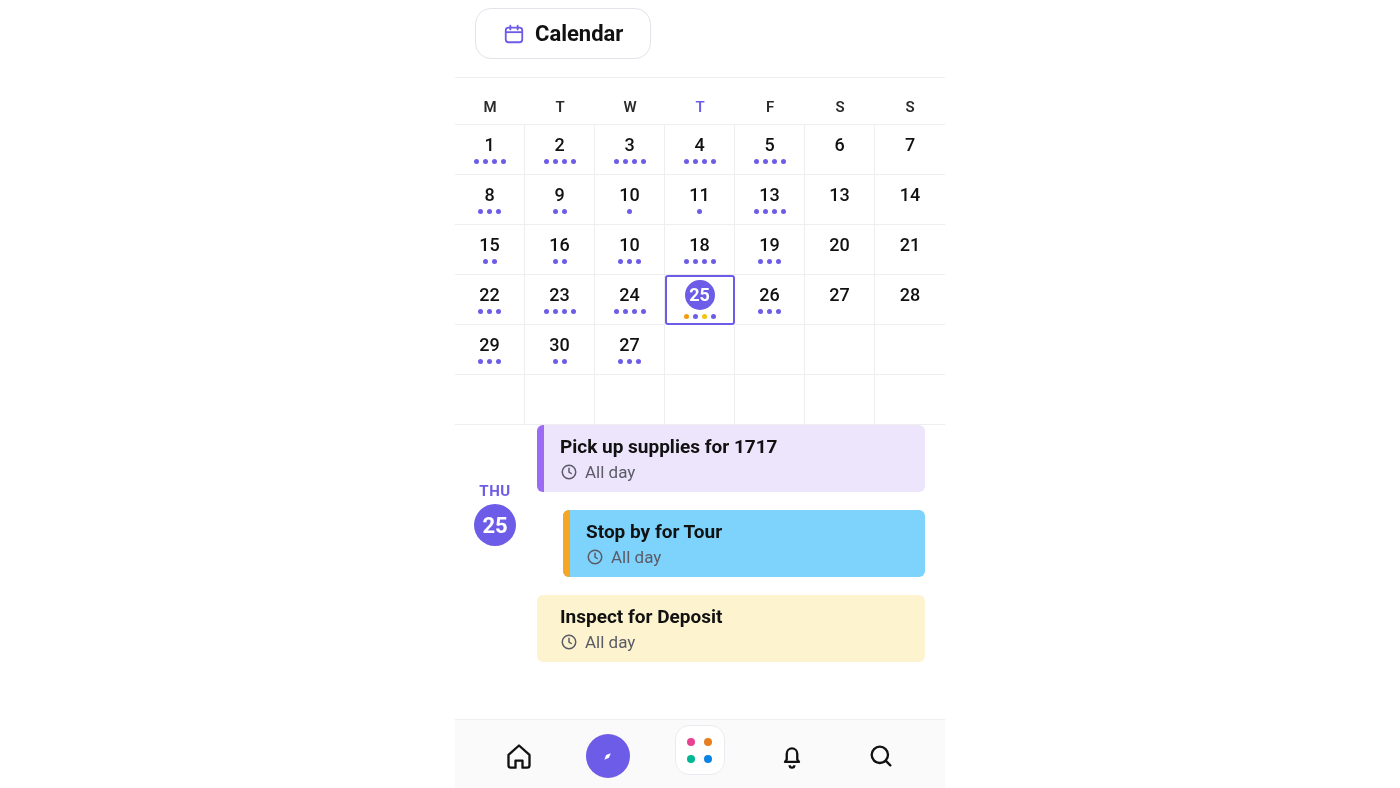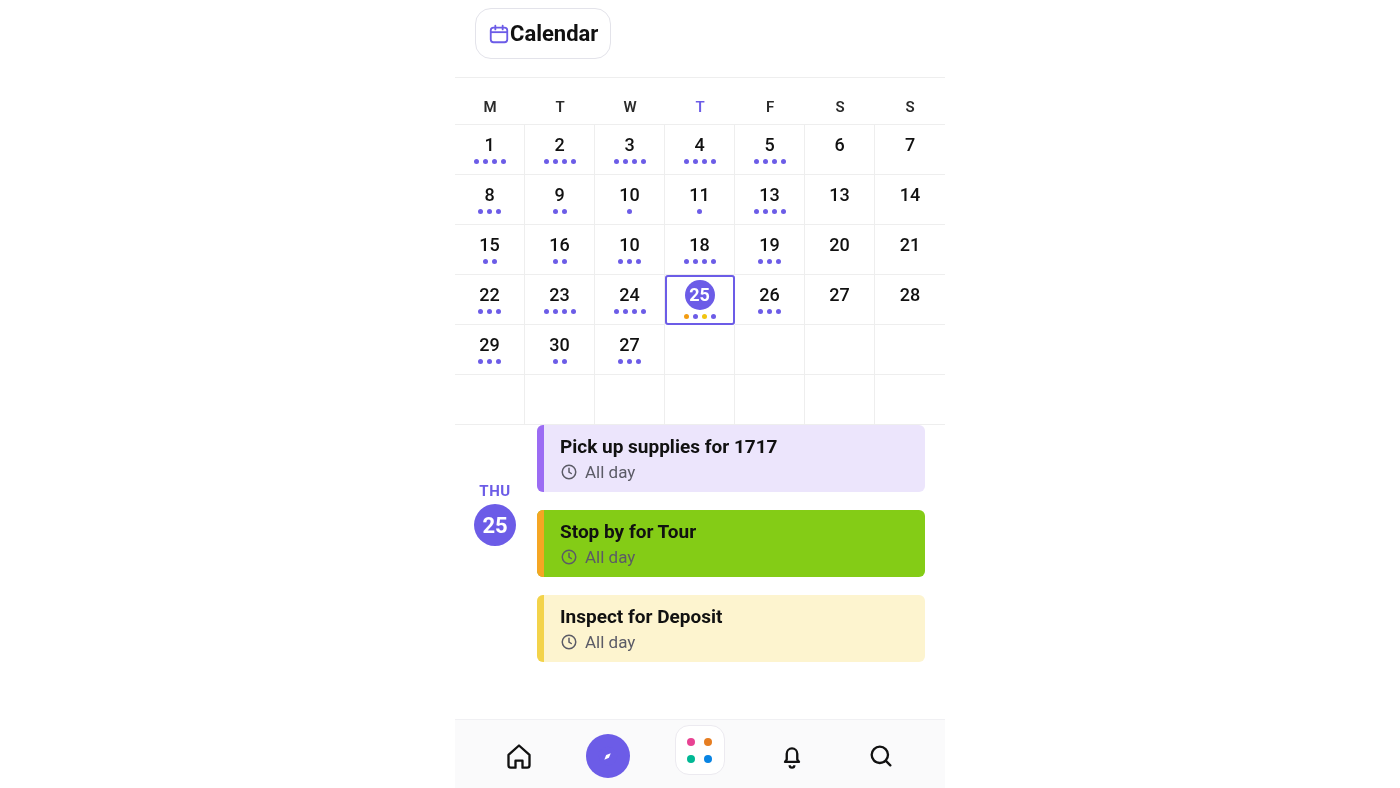--- a/index.html
+++ b/index.html
@@ -13,23 +13,24 @@
   }
   .app {
     width: 490px;
     margin-left: 455px;
     height: 788px;
     position: relative;
   }
   .chip {
     display: inline-flex;
     align-items: center;
+    gap: 10px;
     border: 1.5px solid #e3e3ea;
     border-radius: 16px;
-    padding: 12px 12px;
+    padding: 12px 27px;
     margin-top: 8px;
     margin-left: 20px;
     font-size: 22px;
     font-weight: 700;
     cursor: pointer;
   }
   .chip svg { display: block; }
   .hr {
     height: 1px;
     background: #eee;
@@ -107,22 +108,22 @@
   .events { margin-left: 82px; padding-right: 20px; }
   .event {
     display: flex;
     border-radius: 6px;
     overflow: hidden;
     margin-bottom: 18px;
     cursor: pointer;
   }
   .event .bar { width: 7px; }
   .event.purple { background: #ece5fc; } .event.purple .bar { background: #9b6cf3; }
-  .event.orange { background: #84cc16; } .event.orange .bar { background: #f5a623; }
-  .event.yellow { background: #fdf4cf; } .event.yellow .bar { background: #f3d34a; }
+  .event.orange { background: #7dd3fc; margin-left: 26px; } .event.orange .bar { background: #f5a623; }
+  .event.yellow { background: #fdf4cf; align-items: center; } .event.yellow .bar { background: #f3d34a; }
   .event .body { padding: 10px 16px; }
   .event .etitle { font-size: 19px; font-weight: 700; }
   .event .etime { font-size: 17px; color: #5b5b66; display: flex; align-items: center; gap: 7px; margin-top: 4px; }
   .event .etime svg { flex: none; }
 
   .tabbar {
     position: absolute;
     bottom: 0; left: 0; right: 0;
     background: #fafafb;
     display: flex;

